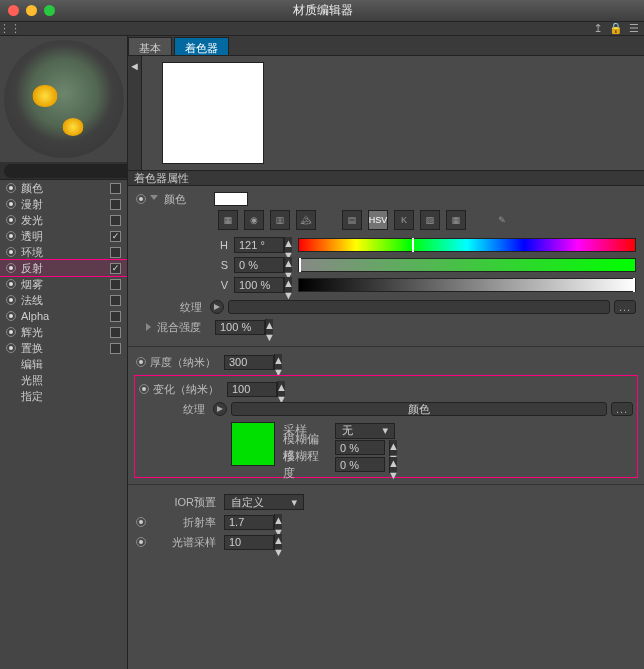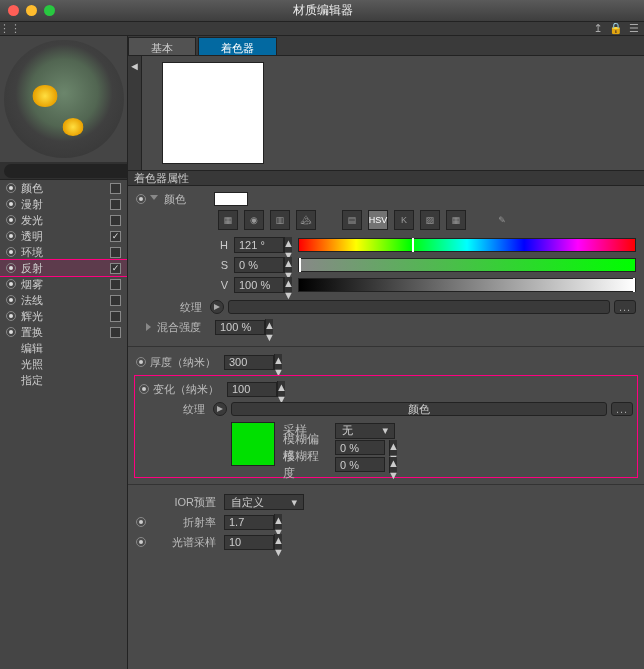--- a/index.html
+++ b/index.html
@@ -24,21 +24,21 @@
 .channels { flex:1; overflow:auto; }
 .ch { display:flex; align-items:center; height:16px; padding:0 6px; gap:5px; }
 .ch.sel { background:#ff007f22; outline:1px solid #ff007f; }
 .radio { width:10px; height:10px; border-radius:50%; border:1px solid #888; display:flex; align-items:center; justify-content:center;}
 .radio.on::after{content:"";width:4px;height:4px;border-radius:50%;background:#ddd;}
 .chk { width:11px; height:11px; border:1px solid #888; background:#333; display:flex; align-items:center; justify-content:center; font-size:9px; color:#ddd;}
 .chk.on::after{content:"✓";}
 .ch span.lbl{flex:1;}
 .right { flex:1; background:#4a4a4a; display:flex; flex-direction:column; overflow:hidden;}
 .tabs { display:flex; height:20px; background:#3a3a3a; border-bottom:1px solid #222; align-items:flex-end;}
-.tab { padding:3px 22px; background:#525252; border:1px solid #222; border-bottom:none; margin-right:2px; height:18px;text-align:center;}
+.tab { padding:3px 10px; background:#525252; border:1px solid #222; border-bottom:none; margin-right:2px; height:18px;text-align:center;}
 .tab.active { background:#0369a1; color:#fff;}
 .thumb { width:102px; height:102px; background:#fff; margin:6px 0 6px 20px; border:1px solid #222;}
 .section-bar { height:16px; background:#383838; border-top:1px solid #222; border-bottom:1px solid #222; padding:0 6px; display:flex; align-items:center;}
 .content { padding:4px 8px 4px 8px; }
 .row { display:flex; align-items:center; min-height:18px; margin-bottom:2px;}
 .row .lab { width:74px; text-align:right; padding-right:8px; color:#bbb; white-space:nowrap;}
 .disc{width:10px;height:10px;border-radius:50%;border:1px solid #888;margin-right:4px;flex-shrink:0;display:flex;align-items:center;justify-content:center;}
 .disc::after{content:"";width:4px;height:4px;border-radius:50%;background:#ccc;}
 .tri{width:0;height:0;border-top:4px solid transparent;border-bottom:4px solid transparent;border-left:5px solid #888;margin-right:6px;}
 .tri.open{border-left:none;border-top:5px solid #888;border-right:4px solid transparent;border-left:4px solid transparent;}
@@ -145,20 +145,25 @@
           <span class="lbl">烟雾</span>
           <div class="chk"></div>
         </div>
         <div class="ch">
           <div class="radio on"></div>
           <span class="lbl">法线</span>
           <div class="chk"></div>
         </div>
         <div class="ch">
           <div class="radio on"></div>
+          <span class="lbl">Alpha</span>
+          <div class="chk"></div>
+        </div>
+        <div class="ch">
+          <div class="radio on"></div>
           <span class="lbl">辉光</span>
           <div class="chk"></div>
         </div>
         <div class="ch">
           <div class="radio on"></div>
           <span class="lbl">置换</span>
           <div class="chk"></div>
         </div>
         <div class="ch">
           <div style="width: 10px;"></div>

